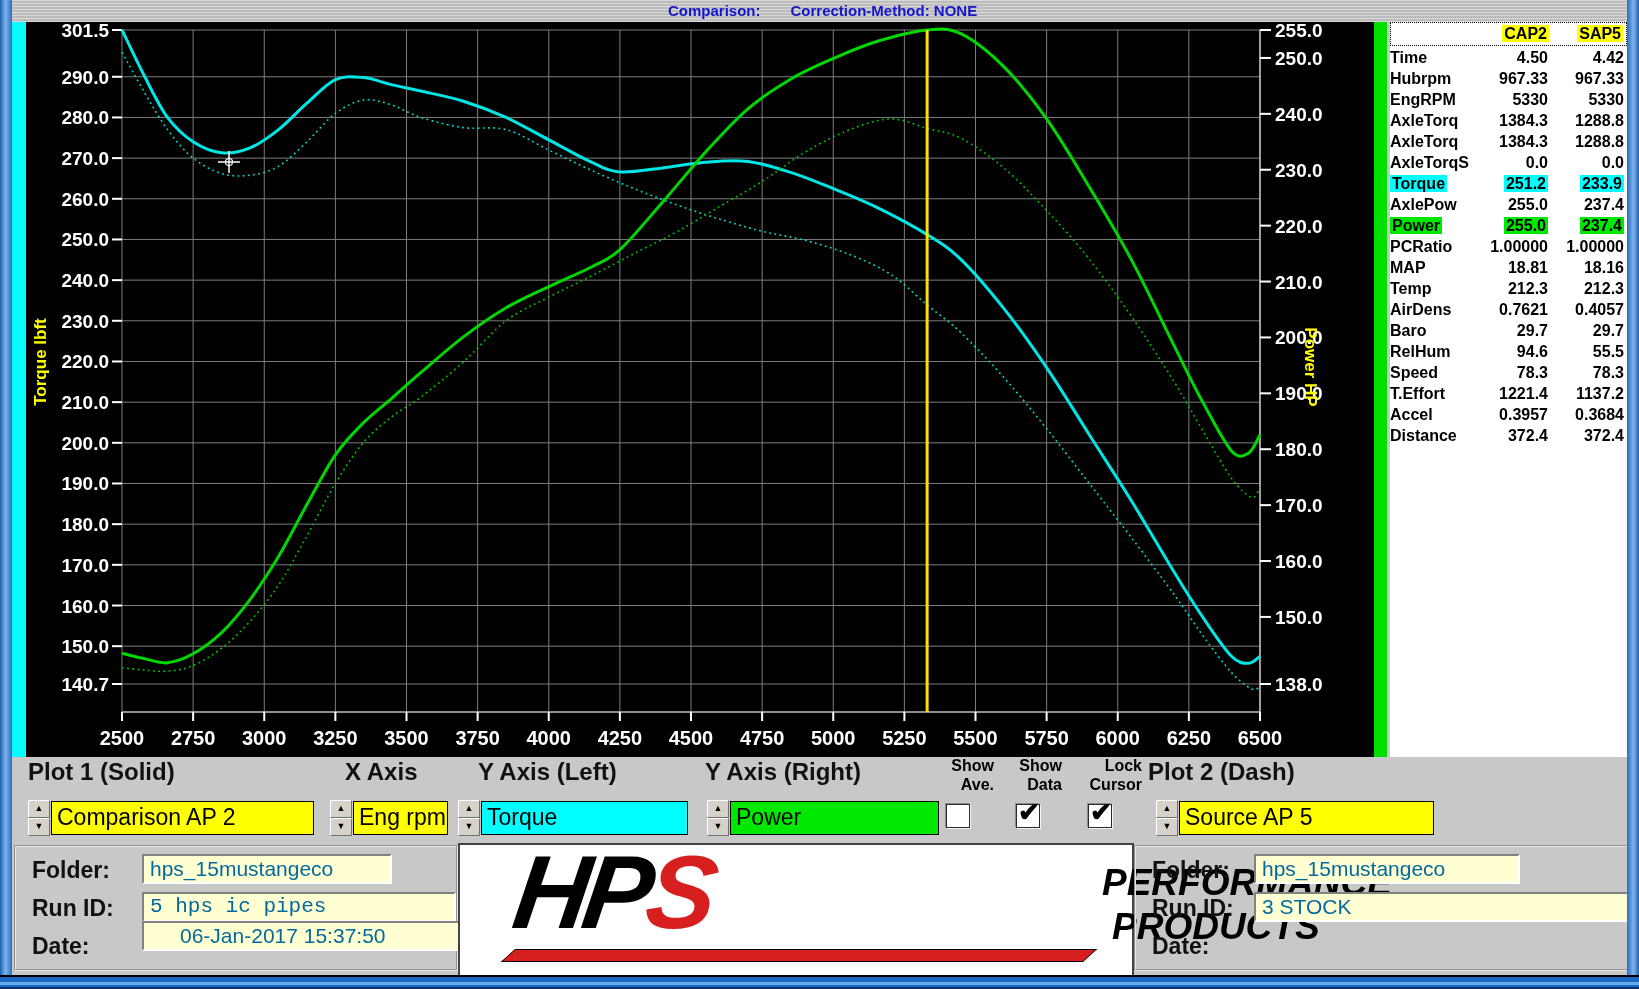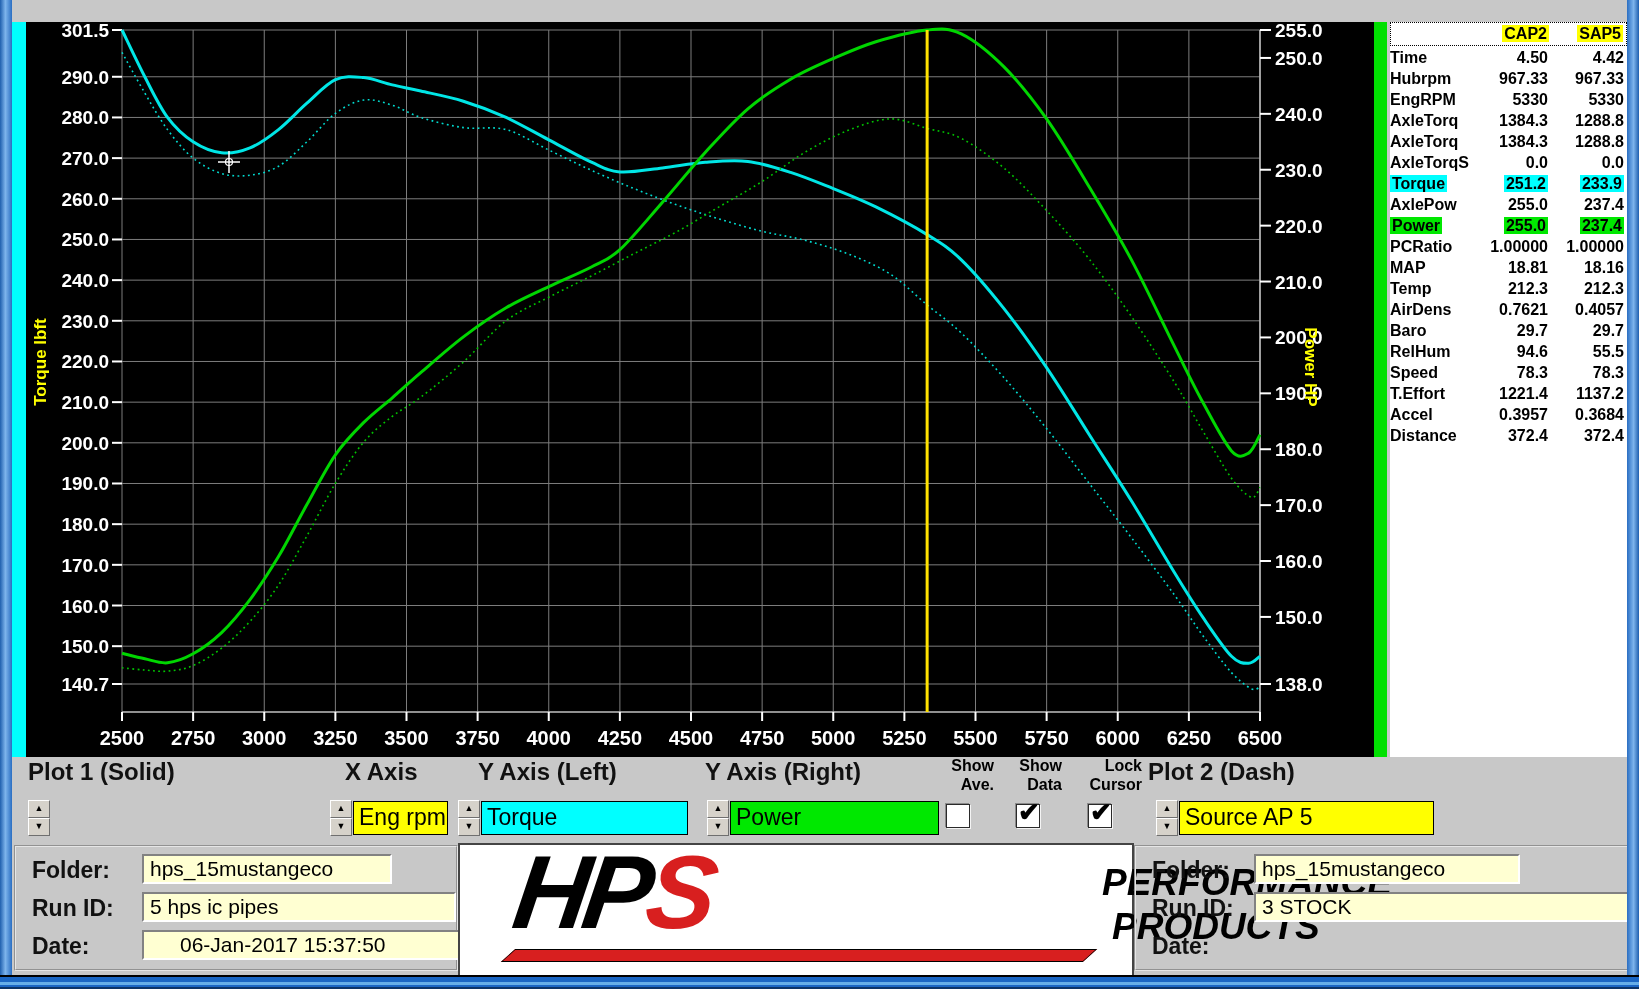--- a/index.html
+++ b/index.html
@@ -40,37 +40,42 @@
   .dd-field{height:32px;margin-top:1px;border:1px solid #000;font-size:23px;line-height:31px;
     padding-left:5px;overflow:hidden;white-space:nowrap;color:#000;}
   .bg-yellow{background:#ffff00;}
   .bg-cyan{background:#00ffff;}
   .bg-green{background:#00e800;}
   
   .panel{border:2px groove #e6e6e6;}
   .info-label{font-size:23px;font-weight:bold;color:#111;white-space:nowrap;}
   .field{background:#ffffd2;border-top:2px solid #828282;border-left:2px solid #828282;
     border-bottom:2px solid #fff;border-right:2px solid #fff;
-    font-size:21px;line-height:26px;padding-left:6px;color:#000000;white-space:nowrap;overflow:hidden;}
+    font-size:21px;line-height:26px;padding-left:6px;color:#0369a1;white-space:nowrap;overflow:hidden;}
   
   .logo-box{left:458px;top:843px;width:672px;height:130px;background:#fff;border:2px solid #444;}
   .logo-hps{position:absolute;left:55px;top:-12px;font-style:italic;font-weight:900;font-size:104px;
     letter-spacing:-6px;transform:skewX(-8deg);color:#000;}
   .logo-hps .s-red{color:#d81f1f;}
   .logo-swoosh{position:absolute;left:48px;top:104px;width:580px;height:11px;background:#d81f1f;
     transform:skewX(-48deg);border:1px solid #000;}
   .logo-text{position:absolute;left:642px;top:16px;font-style:italic;font-weight:900;font-size:37px;
     line-height:44px;color:#000;letter-spacing:0px;}
   .logo-text .l2{margin-left:10px;}
 </style>
 </head>
 <body>
 
 <div class="screen">
 
+  <div class="abs titlebar">
+    <div class="title-text">
+      <span>Comparison:</span><span class="gap"></span><span>Correction-Method: NONE</span>
+    </div>
+  </div>
 
   <div class="abs chart-black">
     <svg id="chart-svg" width="1375" height="735" viewBox="0 0 1375 735">
         <rect x="0" y="0" width="1375" height="735" fill="#000"></rect>
         <rect x="0" y="0" width="14" height="735" fill="#00ffff"></rect>
         <rect x="1362" y="0" width="13" height="735" fill="#00e000"></rect>
         <line x1="110" y1="8" x2="110" y2="690" stroke="#7d7d7d" stroke-width="1"></line>
         <line x1="181.125" y1="8" x2="181.125" y2="690" stroke="#7d7d7d" stroke-width="1"></line>
         <line x1="252.25" y1="8" x2="252.25" y2="690" stroke="#7d7d7d" stroke-width="1"></line>
         <line x1="323.375" y1="8" x2="323.375" y2="690" stroke="#7d7d7d" stroke-width="1"></line>
@@ -339,20 +344,21 @@
 
   <div class="abs checkbox" style="left:946px;top:804px;"><span class="mark"></span></div>
   <div class="abs checkbox" style="left:1016px;top:804px;"><span class="mark">✔</span></div>
   <div class="abs checkbox" style="left:1088px;top:804px;"><span class="mark">✔</span></div>
 
   <div class="abs dd" style="left:28px;top:800px;">
     <div class="spinner">
       <div class="sp">▲</div>
       <div class="sp">▼</div>
     </div>
+    <div class="dd-field bg-yellow" style="width:256px;">Comparison AP 2</div>
   </div>
   <div class="abs dd" style="left:330px;top:800px;">
     <div class="spinner">
       <div class="sp">▲</div>
       <div class="sp">▼</div>
     </div>
     <div class="dd-field bg-yellow" style="width:88px;">Eng rpm</div>
   </div>
   <div class="abs dd" style="left:458px;top:800px;">
     <div class="spinner">
@@ -373,23 +379,23 @@
       <div class="sp">▲</div>
       <div class="sp">▼</div>
     </div>
     <div class="dd-field bg-yellow" style="width:248px;">Source AP 5</div>
   </div>
 
   <div class="abs panel" style="left:14px;top:845px;width:440px;height:122px;">
     <div class="abs info-label" style="left:16px;top:10px;">Folder:</div>
     <div class="abs field" style="left:126px;top:7px;width:240px;">hps_15mustangeco</div>
     <div class="abs info-label" style="left:16px;top:48px;">Run ID:</div>
-    <div class="abs field" style="left:126px;top:45px;width:304px;">5 hps ic pipes</div>
+    <div class="abs field" style="left:126px;top:45px;width:304px;font-family:Liberation Mono, monospace;">5 hps ic pipes</div>
     <div class="abs info-label" style="left:16px;top:86px;">Date:</div>
-    <div class="abs field" style="left:126px;top:83px;width:284px;padding-left:36px;">06-Jan-2017  15:37:50</div>
+    <div class="abs field" style="left:126px;top:74px;width:284px;padding-left:36px;">06-Jan-2017  15:37:50</div>
   </div>
 
   <div class="abs logo-box">
     <div class="logo-hps"><span>HP</span><span class="s-red">S</span></div>
     <div class="logo-swoosh"></div>
     <div class="logo-text">
       <div>PERFORMANCE</div>
       <div class="l2">PRODUCTS</div>
     </div>
   </div>

